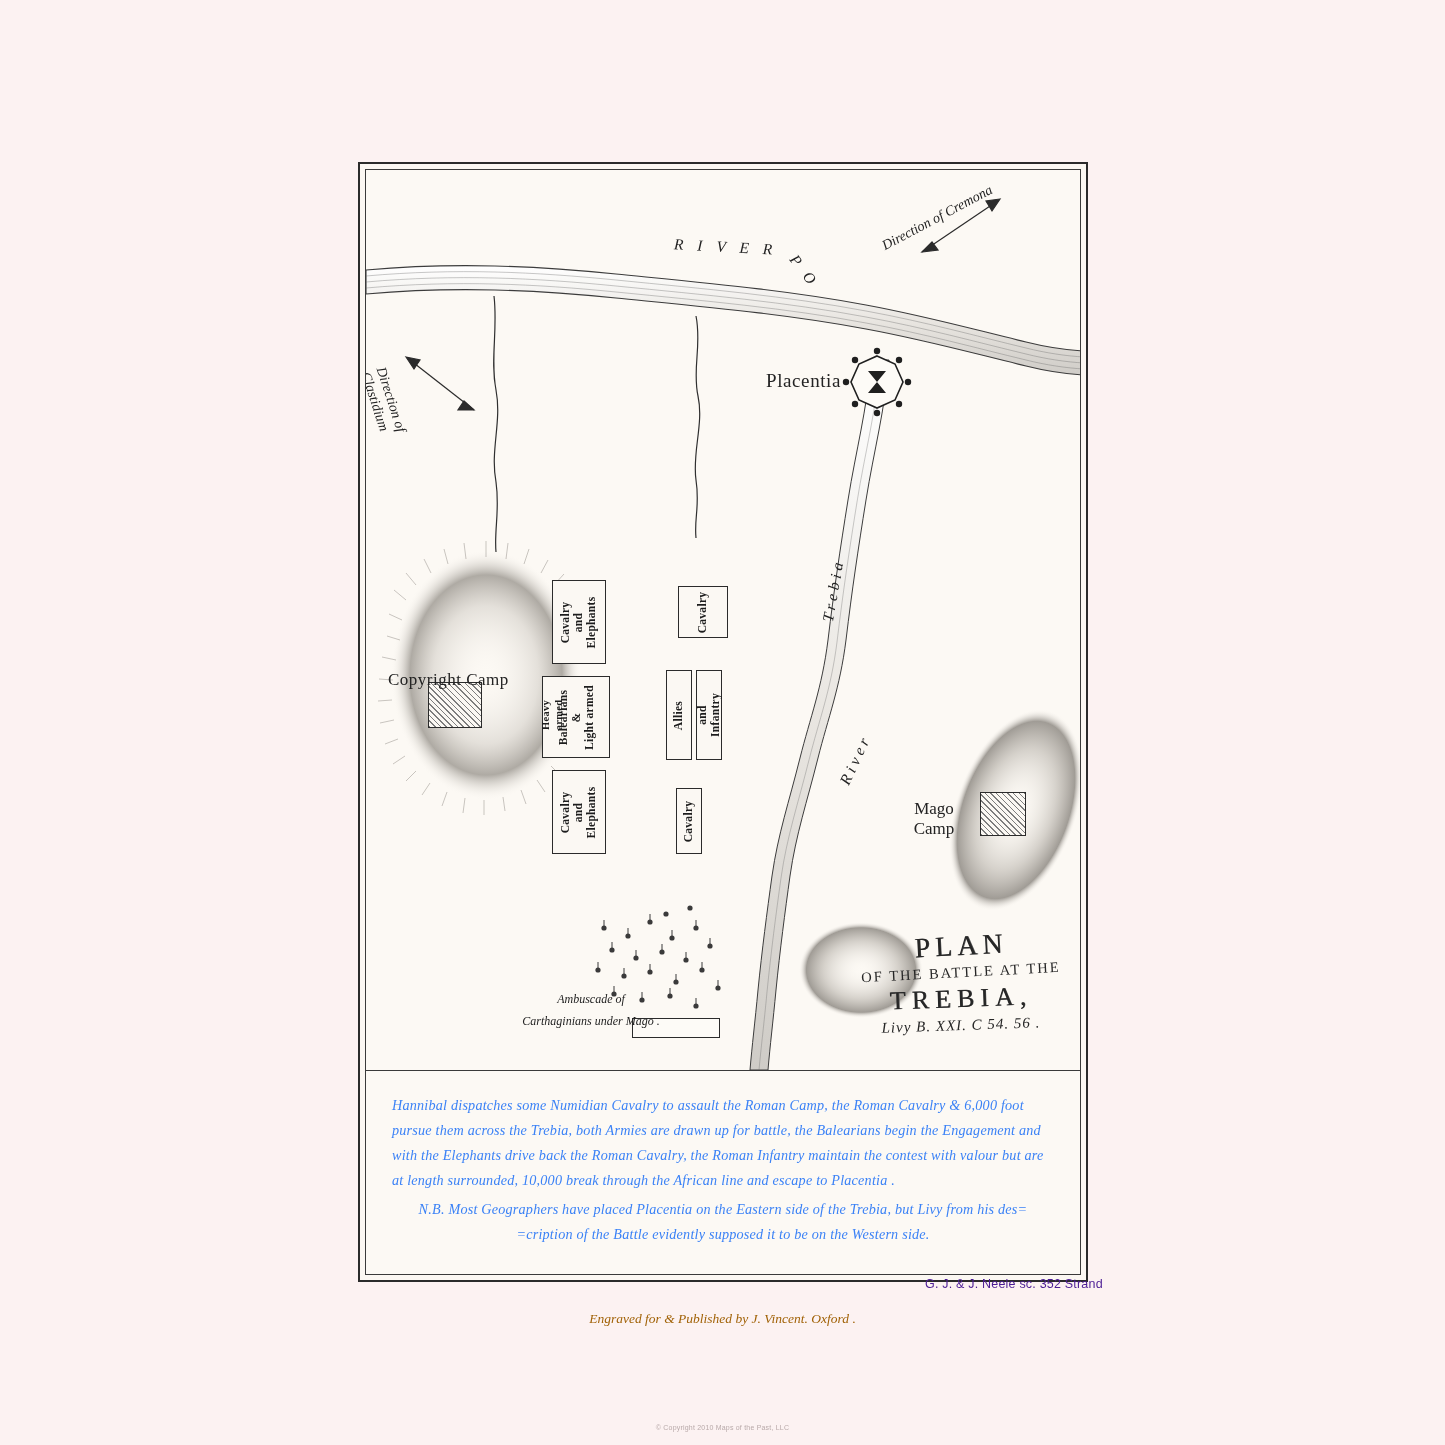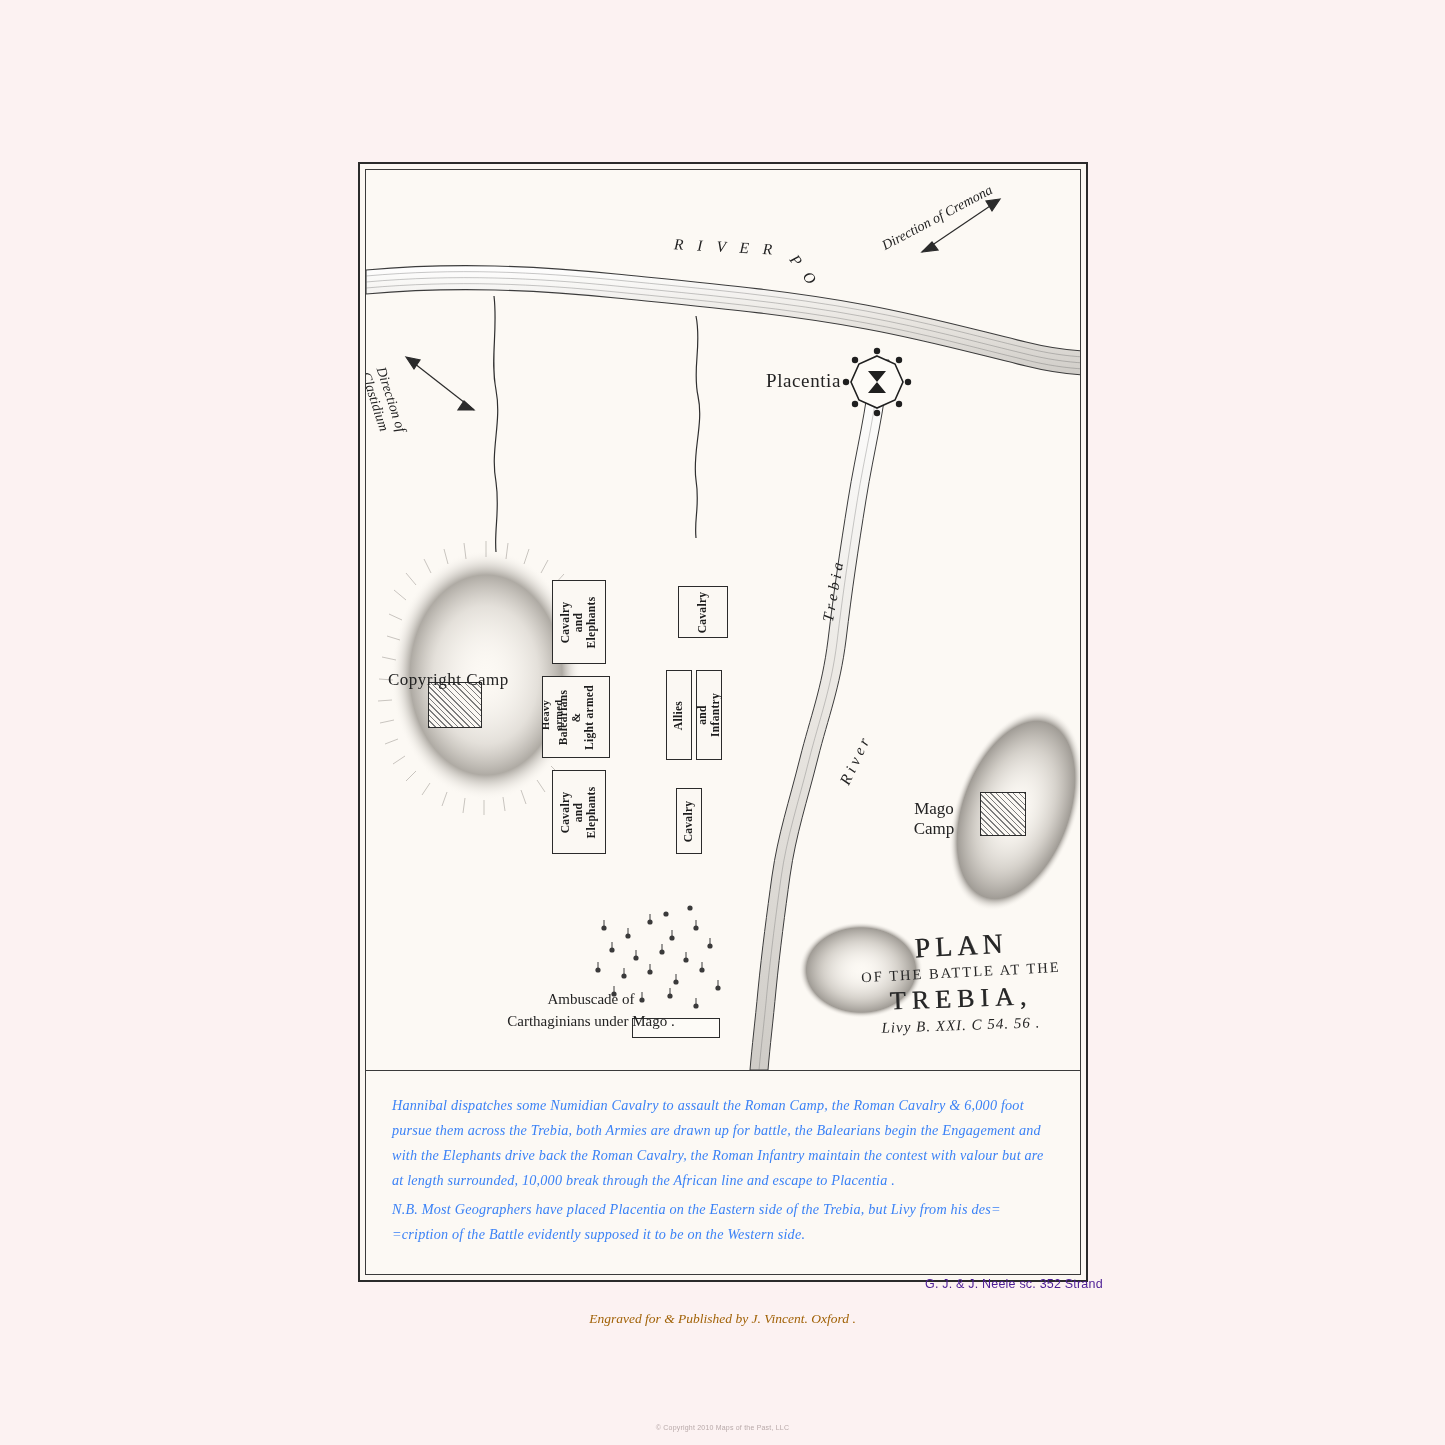--- a/index.html
+++ b/index.html
@@ -76,21 +76,21 @@
   }
   .para {
     font-family: "Liberation Serif", serif;
     font-style: italic;
     font-size: 14.2px;
     line-height: 25px;
     color: #3b82f6;
     letter-spacing: .2px;
     text-align: left;
   }
-  .para + .para { margin-top: 4px; }
+  .para + .para { margin-top: 4px; text-align: center; }
 
   
   .lbl {
     position: absolute;
     color: #232323;
     white-space: nowrap;
     font-family: "Liberation Serif", serif;
   }
 
   .lbl-placentia {
@@ -151,21 +151,22 @@
     left: 22px; top: 195px;
     font-size: 14px;
     font-style: italic;
     transform: rotate(72deg);
     transform-origin: left top;
   }
 
   
   .lbl-ambuscade {
     left: 100px; top: 818px;
-    font-size: 15px;
+    font-size: 12px;
+    font-style: italic;
     line-height: 22px;
     text-align: center;
     width: 250px;
   }
 
   
   .title-block {
     position: absolute;
     left: 470px; top: 760px;
     width: 250px;

